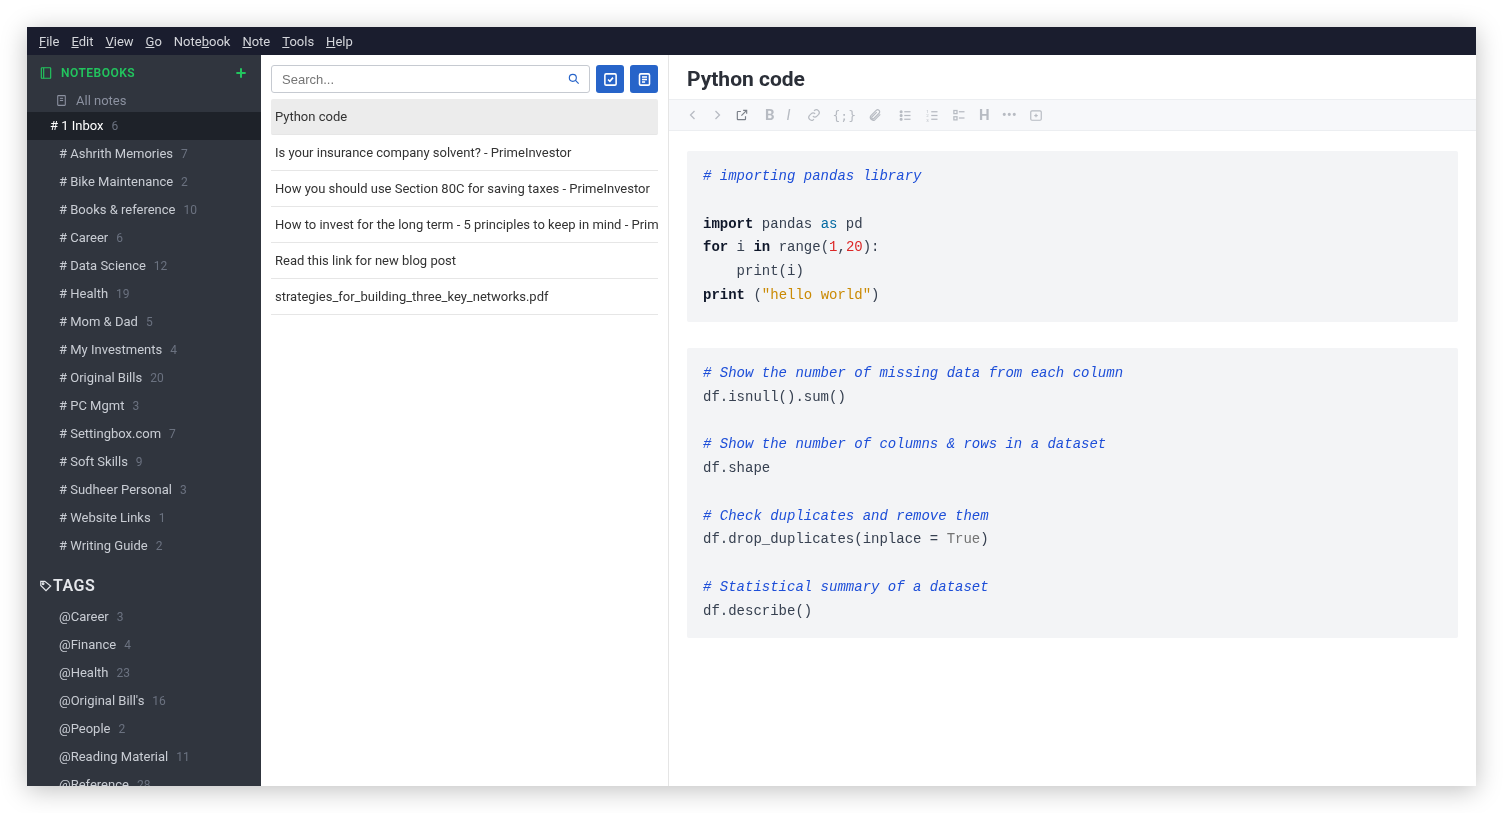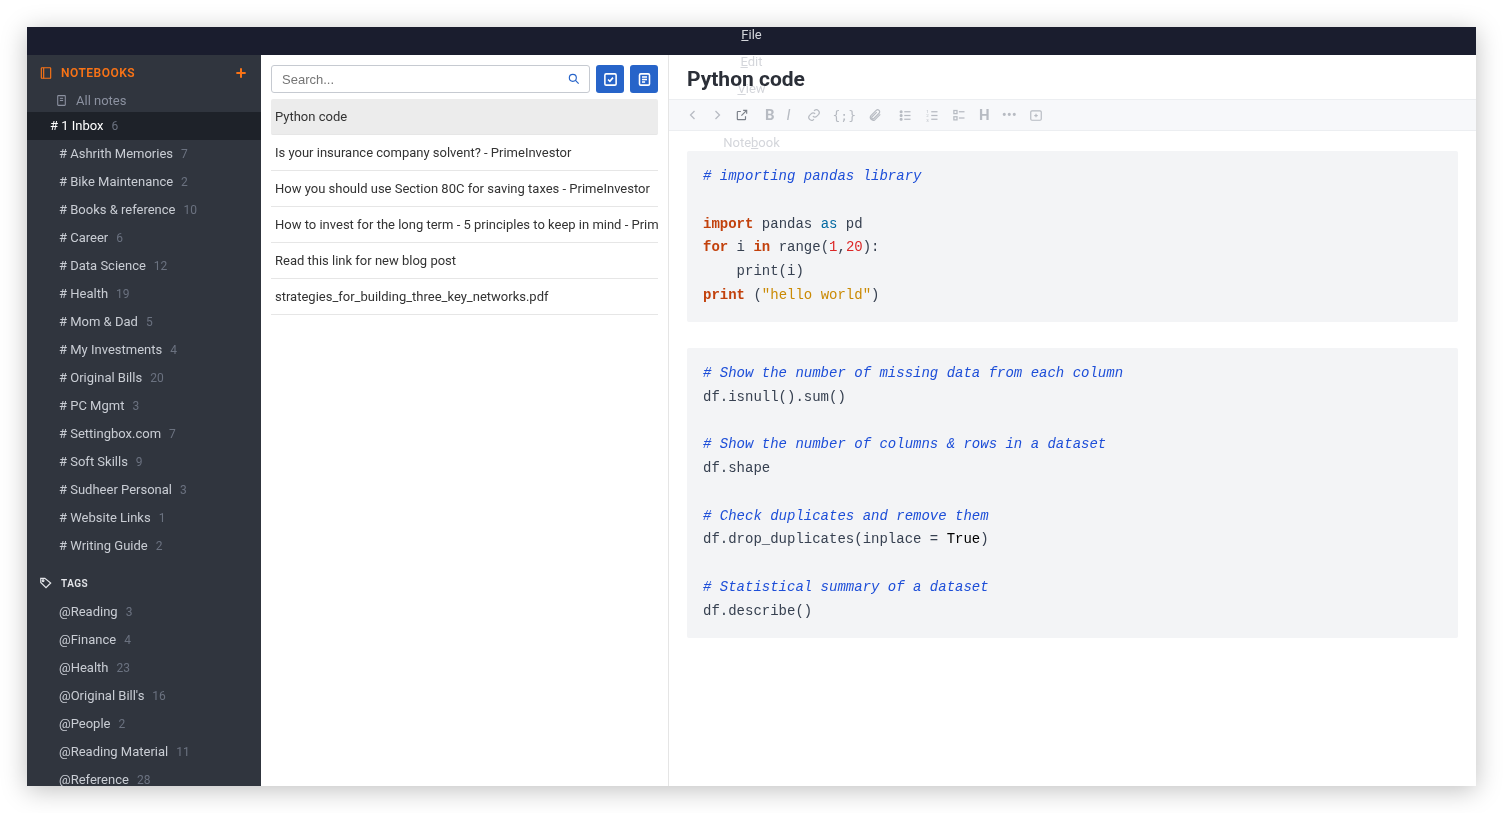--- a/index.html
+++ b/index.html
@@ -20,45 +20,44 @@
   display: flex;
   flex-direction: column;
   background: #fff;
 }
 .menubar {
   background: #1a1d2e;
   color: #d4d6db;
   height: 28px;
   display: flex;
   align-items: center;
-  padding: 0 4px;
+  padding: 0 12px;
   font-size: 13px;
   gap: 12px;
-  flex-direction: column;
 }
 .menubar span { cursor: pointer; }
 .menubar .u { text-decoration: underline; text-decoration-skip-ink: none; }
 .main {
   display: flex;
   flex: 1;
   min-height: 0;
 }
 .sidebar-left {
   width: 234px;
   background: #30353e;
   color: #c9cdd4;
   font-size: 13px;
   overflow-y: auto;
   flex-shrink: 0;
 }
 .sb-section-header {
   display: flex;
   align-items: center;
   padding: 10px 12px 8px 12px;
-  color: #f97316;
+  color: #22c55e;
   font-weight: 600;
   letter-spacing: 0.5px;
   font-size: 12px;
 }
 .sb-section-header .icon-left { margin-right: 8px; }
 .sb-section-header .spacer { flex: 1; }
 .sb-all-notes {
   display: flex;
   align-items: center;
   padding: 4px 12px 4px 28px;
@@ -79,22 +78,22 @@
 }
 .sb-item .label { flex-shrink: 0; }
 .sb-item .count { color: #6b7280; margin-left: 8px; font-size: 12px; }
 .sb-tags-header {
   display: flex;
   align-items: center;
   padding: 16px 12px 8px 12px;
   color: #e5e7eb;
   font-weight: 600;
   letter-spacing: 0.5px;
-  font-size: 10px;
-  gap: 8px;
+  font-size: 16px;
+  gap: 0;
 }
 .notelist {
   width: 408px;
   background: #fff;
   border-right: 1px solid #e5e5e5;
   display: flex;
   flex-direction: column;
   flex-shrink: 0;
 }
 .notelist-toolbar {
@@ -185,25 +184,25 @@
   border-radius: 2px;
   padding: 14px 16px;
   font-family: "SFMono-Regular", Consolas, "Liberation Mono", Menlo, monospace;
   font-size: 14px;
   line-height: 1.7;
   color: #374151;
   margin-bottom: 26px;
   white-space: pre;
 }
 .c-cmt { color: #1d4ed8; font-style: italic; }
-.c-kw { color: #c2410c; font-weight: 600; }
+.c-kw { color: #0f172a; font-weight: 600; }
 .c-kw2 { color: #0369a1; }
 .c-num { color: #dc2626; }
 .c-str { color: #ca8a04; }
-.c-true { color: #000000; }
+.c-true { color: #737373; }
 svg { display: block; }
 </style>
 </head>
 <body>
 
 <div class="app-frame">
 
   <div class="menubar">
     <span><span class="u">F</span>ile</span>
     <span><span class="u">E</span>dit</span>
@@ -315,21 +314,21 @@
         <span>
           <svg width="14" height="14" viewBox="0 0 24 24" fill="none" stroke="currentColor" stroke-width="2">
               <path d="M20 12l-8 8-9-9V4h7l10 8z"></path>
               <circle cx="7" cy="8" r="1.5"></circle>
             </svg>
         </span>
         <span>TAGS</span>
       </div>
       <div id="tag-list">
           <div class="sb-item">
-            <span class="label">@Reading</span>
+            <span class="label">@Career</span>
             <span class="count">3</span>
           </div>
           <div class="sb-item">
             <span class="label">@Finance</span>
             <span class="count">4</span>
           </div>
           <div class="sb-item">
             <span class="label">@Health</span>
             <span class="count">23</span>
           </div>

